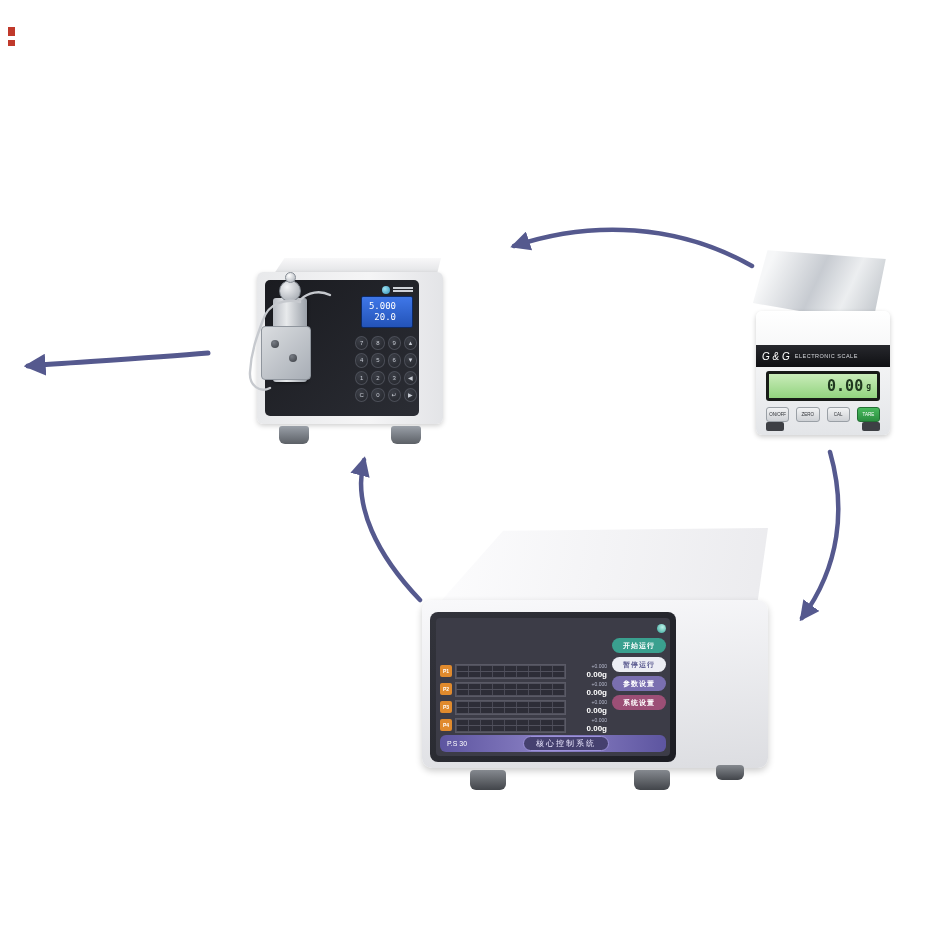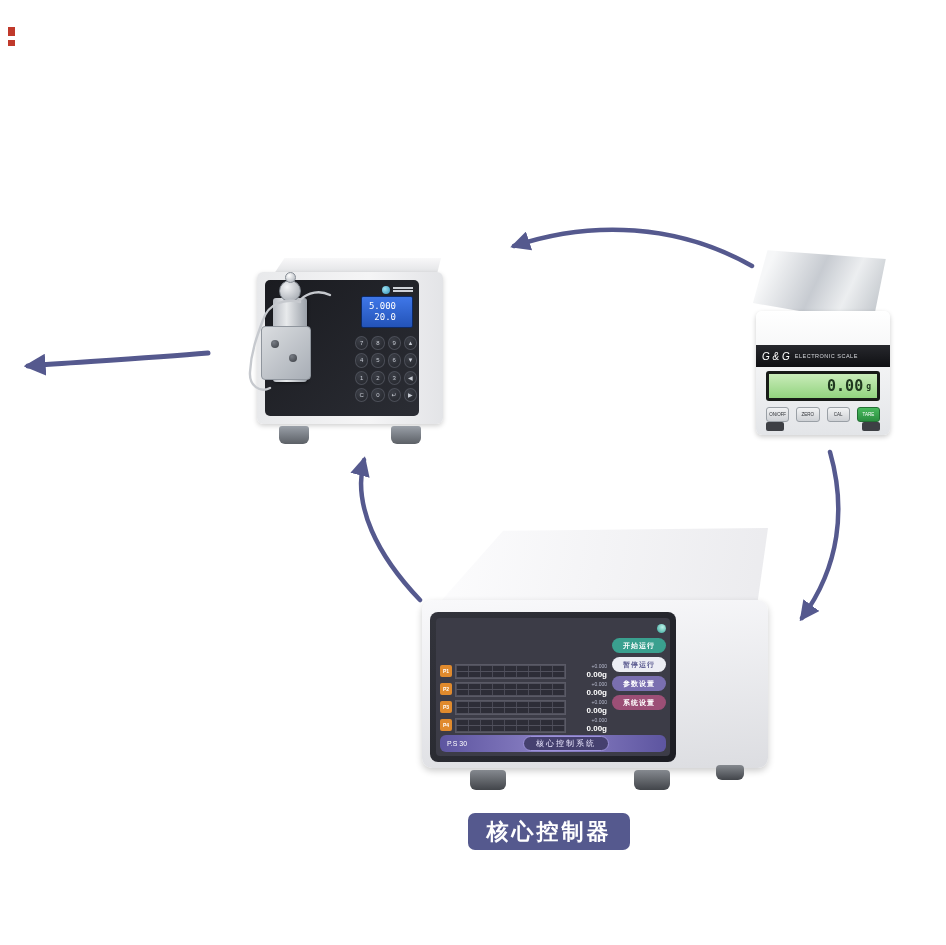--- a/index.html
+++ b/index.html
@@ -256,21 +256,20 @@
           <span class="model">P.S 30</span>
           <span class="syspill">核心控制系统</span>
         </div>
       </div>
     </div>
     <div class="ctl-foot" style="left:52px;"></div>
     <div class="ctl-foot" style="left:216px;"></div>
     <div class="ctl-foot side" style="right:26px;"></div>
   </div>
 
-  <div id="core-controller" class="pill">核心控制器</div>
 
   <svg id="overlay" viewBox="0 0 946 945">
     <defs>
       <marker id="ah" viewBox="0 0 10 10" refX="8" refY="5" markerWidth="4.4" markerHeight="4.4" orient="auto">
         <path d="M0,0 L10,5 L0,10 z" fill="#55598e"></path>
       </marker>
     </defs>
 
     <path class="tube" d="M 300 302 C 284 298, 268 304, 263 320 C 257 336, 251 352, 250 372 C 249 386, 260 393, 270 388"></path>
     <path class="tube" d="M 300 300 C 308 292, 320 290, 330 295"></path>

